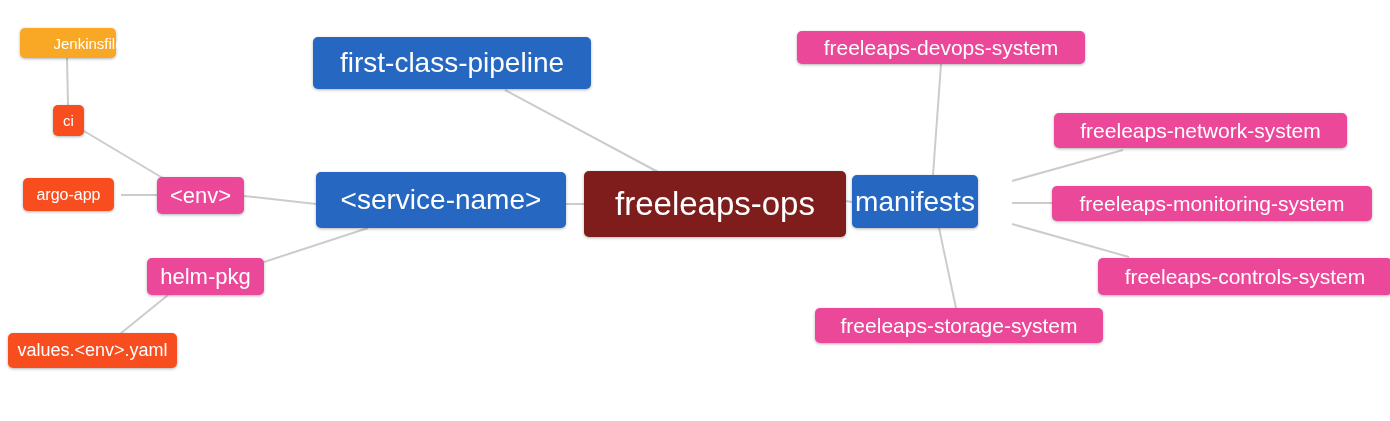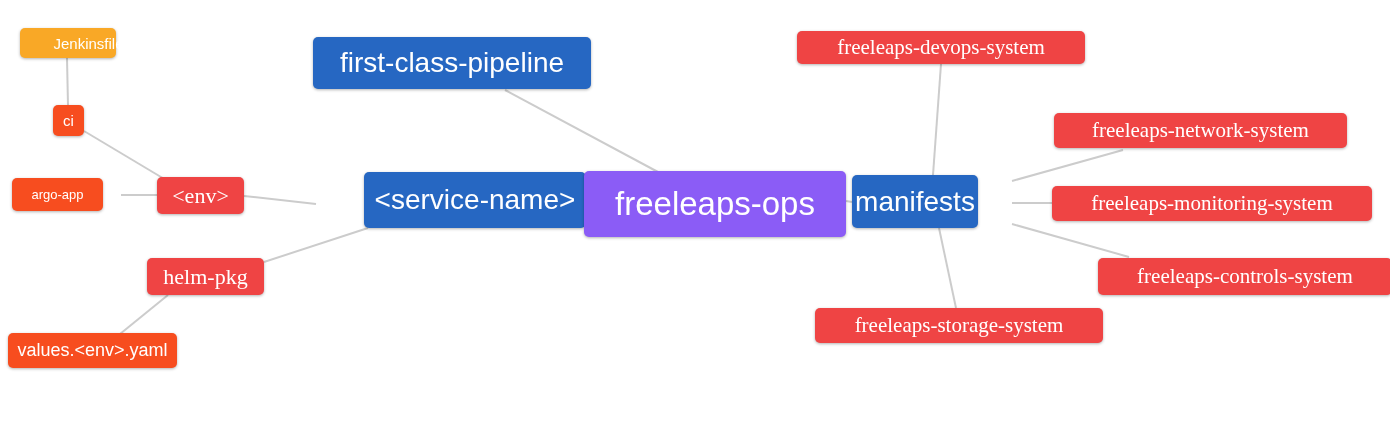--- a/index.html
+++ b/index.html
@@ -16,33 +16,33 @@
     position:absolute;
     display:flex;align-items:center;justify-content:center;
     color:#ffffff;
     border-radius:5px;
     box-shadow:0 1px 3px rgba(0,0,0,0.3);
     white-space:nowrap;
     cursor:pointer;
     box-sizing:border-box;
   }
   .blue{background:#2667c2;}
-  .green{background:#ef4444;font-family:Liberation Serif, serif;}
+  .green{background:#ec4899;}
   .red{background:#f74d1f;}
   .amber{background:#f9a826;}
-  .dark{background:#8b5cf6;}
+  .dark{background:#7f1d1d;}
 
   .n-jenkinsfile{left:20px;top:28px;width:96px;height:30px;font-size:15px;padding-left:41px;}
   .n-ci{left:53px;top:105px;width:31px;height:31px;font-size:15px;text-align:center;}
-  .n-argo{left:12px;top:178px;width:91px;height:33px;font-size:13px;}
+  .n-argo{left:23px;top:178px;width:91px;height:33px;font-size:16px;}
   .n-env{left:157px;top:177px;width:87px;height:37px;font-size:22px;}
   .n-helm{left:147px;top:258px;width:117px;height:37px;font-size:22px;}
   .n-values{left:8px;top:333px;width:169px;height:35px;font-size:18px;}
   .n-fcp{left:313px;top:37px;width:278px;height:52px;font-size:28px;}
-  .n-service{left:316px;top:172px;width:222px;height:56px;font-size:28px;margin-left:48px;}
+  .n-service{left:316px;top:172px;width:250px;height:56px;font-size:28px;}
   .n-ops{left:584px;top:171px;width:262px;height:66px;font-size:33px;}
   .n-manifests{left:852px;top:175px;width:126px;height:53px;font-size:28px;}
   .n-devops{left:797px;top:31px;width:288px;height:33px;font-size:21px;}
   .n-network{left:1054px;top:113px;width:293px;height:35px;font-size:21px;}
   .n-monitoring{left:1052px;top:186px;width:320px;height:35px;font-size:21px;}
   .n-controls{left:1058px;top:258px;width:294px;height:37px;font-size:21px;margin-left:40px;}
   .n-storage{left:815px;top:308px;width:288px;height:35px;font-size:21px;}
 </style>
 </head>
 <body>

